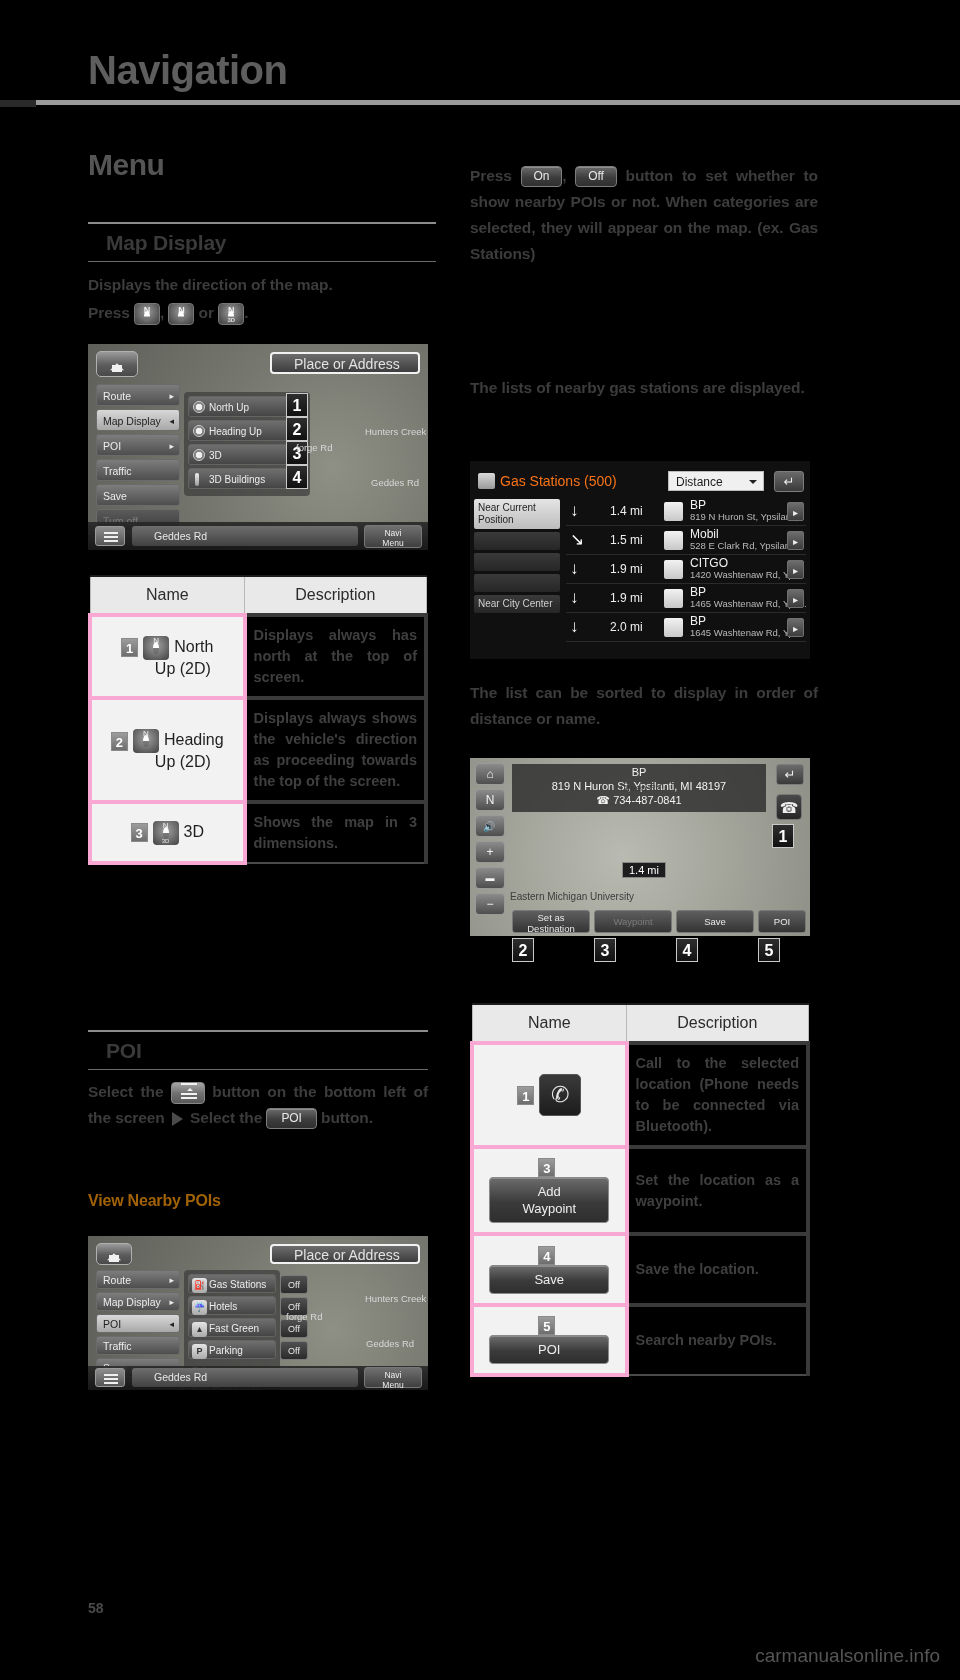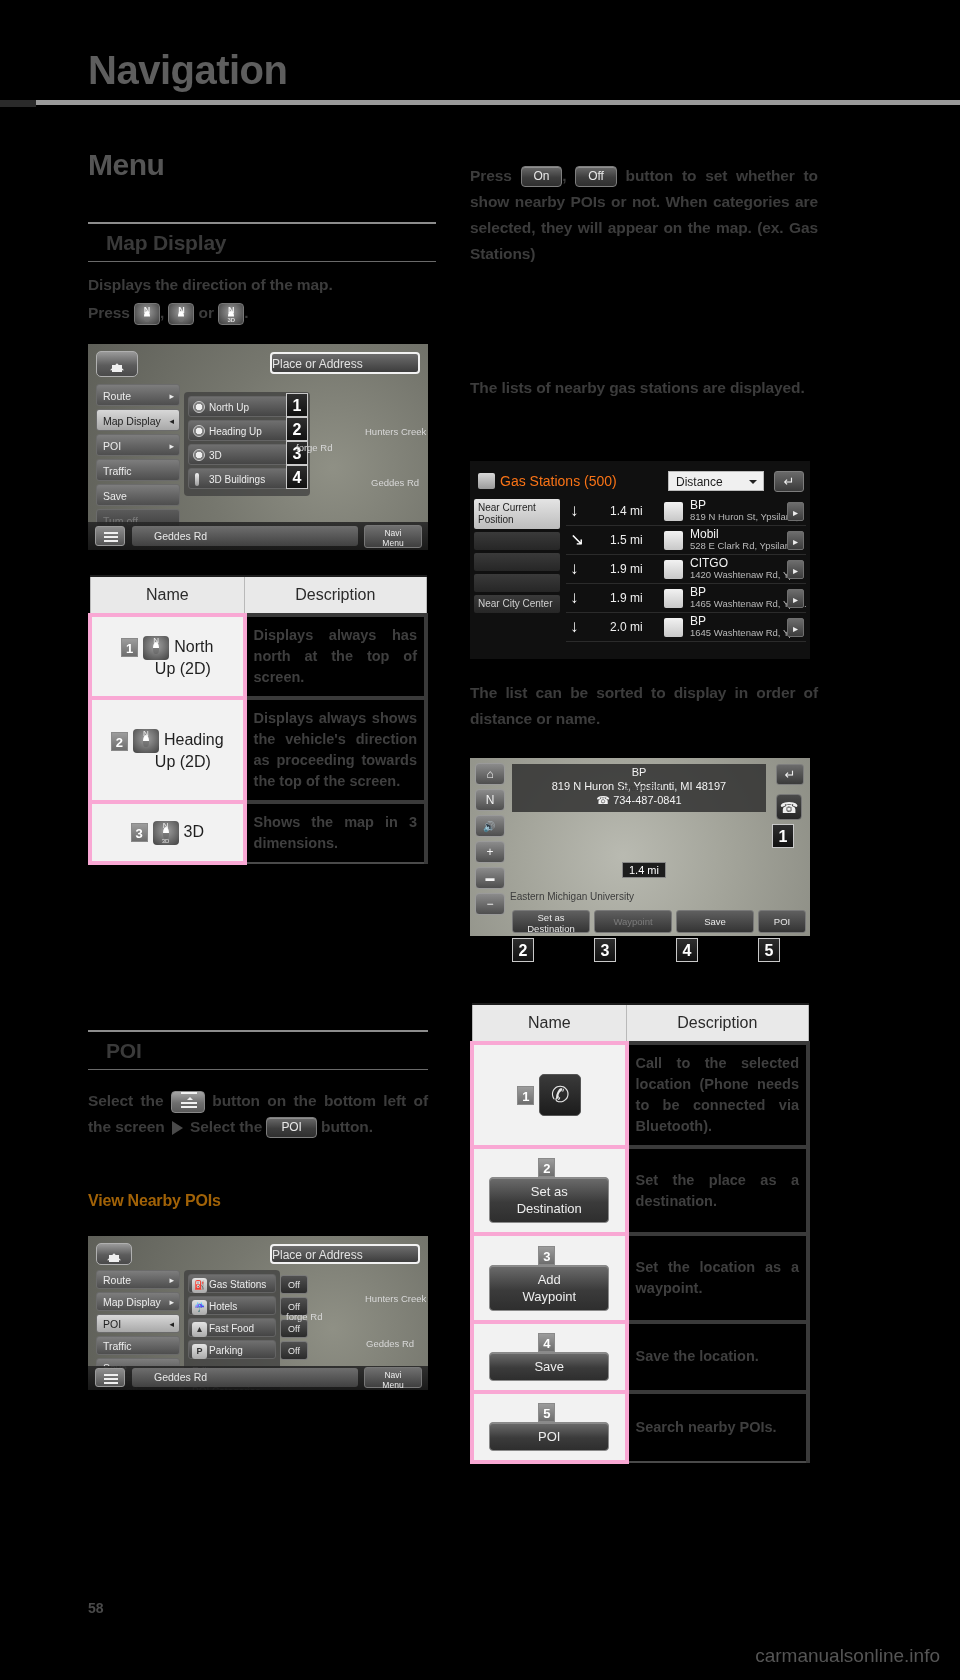--- a/index.html
+++ b/index.html
@@ -102,21 +102,21 @@
     width:0;height:0;border:7px solid transparent;border-bottom-color:#f0f0f0;
   }
   .shot .homebtn:before{
     content:""; position:absolute; left:50%; top:56%; transform:translateX(-50%);
     width:10px;height:7px;background:#f0f0f0;
   }
   .searchbar {
     position:absolute; right:8px; top:8px; width:150px; height:22px;
     border:2px solid #f2f2f2; border-radius:4px;
     background: linear-gradient(180deg,#6d6d6d,#3d3d3d);
-    color:#e2e2e2; font-size:12px; line-height:20px; 
+    color:#e2e2e2; font-size:14px; line-height:20px; padding-left:22px;
   }
 
   .menucol { position:absolute; left:8px; top:40px; width:84px; }
   .menucol .mi {
     height:22px; margin-bottom:3px; border-radius:3px;
     background: linear-gradient(180deg,#7d7d7d,#4e4e4e);
     color:#ececec; font-size:10.5px; line-height:22px; padding-left:6px;
     position:relative; border:1px solid #6b6b6b;
   }
   .menucol .mi.on { background: linear-gradient(180deg,#d8d8d8,#a8a8a8); color:#222; }
@@ -417,21 +417,21 @@
             <span class="numbox">3</span><span class="tbl-compass"><i>N</i><b></b><s>3D</s></span><span>3D</span>
           </td>
           <td class="desc">Shows the map in 3 dimensions.</td>
         </tr>
       </tbody>
         </table>
     </div>
 
     <div style="position:absolute; top:1030px; left:0; width:340px;">
       <div class="sec-head">POI</div>
-      <div class="body-txt" style="margin-top:18px;">
+      <div class="body-txt" style="margin-top:9px;">
         <span>Select the</span>
         <span class="hamb"><u></u><em></em><em></em><em></em></span>
         <span>button on the bottom left of the screen</span>
         <span class="tri"></span>
         <span>Select the</span>
         <span class="chip poi">POI</span>
         <span>button.</span>
       </div>
     </div>
 
@@ -455,21 +455,21 @@
       <div class="subcol poi" style="top:34px; left:96px; width:96px;">
         <div class="si" style="height:19px;line-height:19px;">
           <span class="ic">⛽</span><span>Gas Stations</span>
           <span class="offb" style="height:19px;line-height:19px;">Off</span>
         </div>
         <div class="si" style="height:19px;line-height:19px;">
           <span class="ic">☔</span><span>Hotels</span>
           <span class="offb" style="height:19px;line-height:19px;">Off</span>
         </div>
         <div class="si" style="height:19px;line-height:19px;">
-          <span class="ic">▴</span><span>Fast Food</span>
+          <span class="ic">▴</span><span>Fast Green</span>
           <span class="offb" style="height:19px;line-height:19px;">Off</span>
         </div>
         <div class="si" style="height:19px;line-height:19px;">
           <span class="ic">P</span><span>Parking</span>
           <span class="offb" style="height:19px;line-height:19px;">Off</span>
         </div>
         <div class="plain">Edit</div>
         <div class="plain">POI Categories</div>
       </div>
 
@@ -621,26 +621,20 @@
           <th>Description</th>
         </tr>
         <tr>
           <td class="name" style="padding:16px 6px;">
             <span class="numbox">1</span><span class="tbl-phone"></span>
           </td>
           <td class="desc">Call to the selected location (Phone needs to be connected via Bluetooth).</td>
         </tr>
         <tr>
           <td class="name">
-            <span class="numbox">2</span><span class="tbl-btn">Set as<br>Destination</span>
-          </td>
-          <td class="desc">Set the place as a destination.</td>
-        </tr>
-        <tr>
-          <td class="name">
             <span class="numbox">3</span><span class="tbl-btn">Add<br>Waypoint</span>
           </td>
           <td class="desc">Set the location as a waypoint.</td>
         </tr>
         <tr>
           <td class="name">
             <span class="numbox">4</span><span class="tbl-btn">Save</span>
           </td>
           <td class="desc">Save the location.</td>
         </tr>

